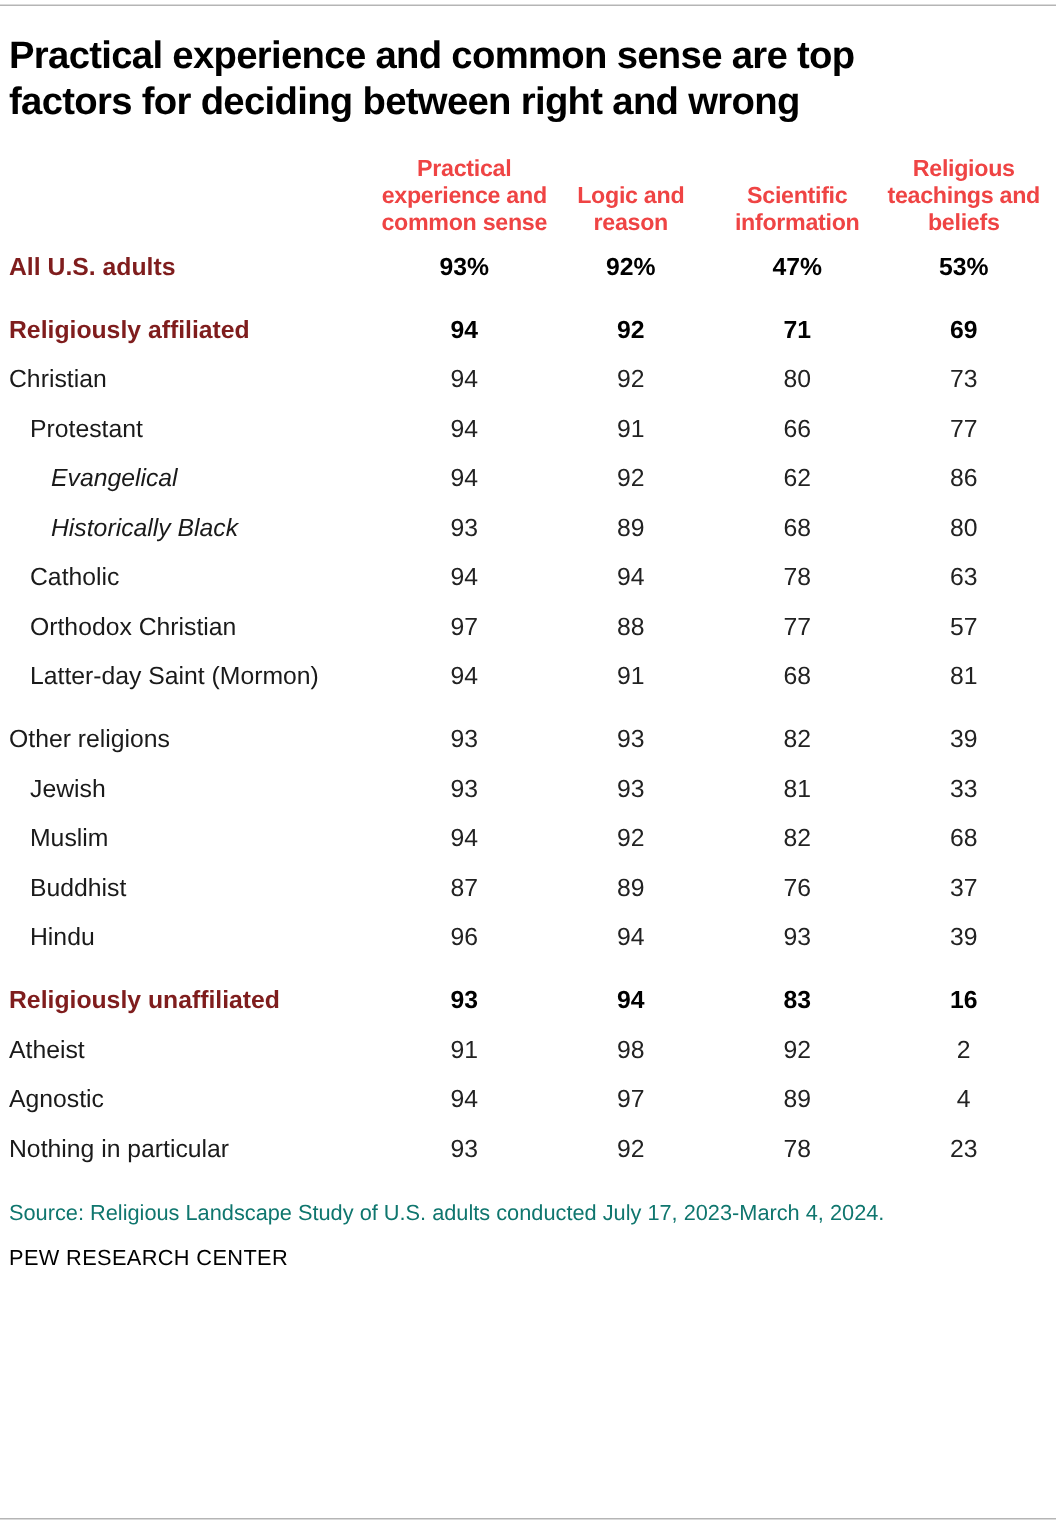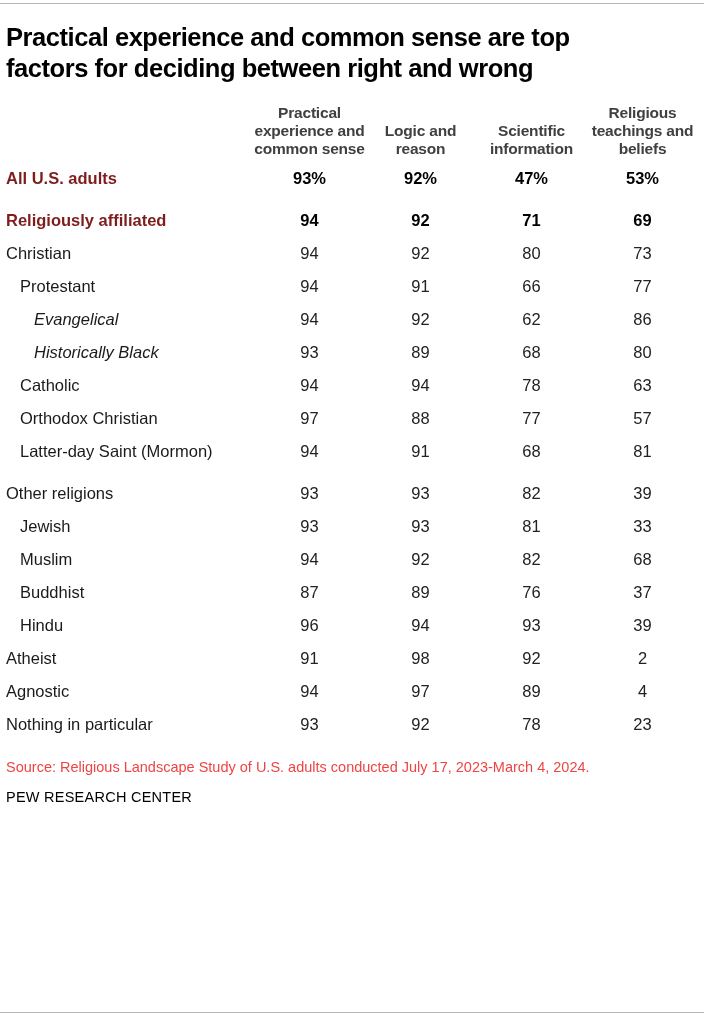--- a/index.html
+++ b/index.html
@@ -68,21 +68,21 @@
   }
   table.data col.c-label { width: 248px; }
   table.data col.c-num   { width: 111px; }
 
   thead th {
     vertical-align: bottom;
     padding: 0 0 3px 0;
     font-size: 15.5px;
     font-weight: bold;
     line-height: 1.17;
-    color: #404040;
+    color: #ef4444;
     text-align: center;
     letter-spacing: -0.2px;
   }
   thead th.h-label { text-align: left; }
 
   tbody td {
     font-size: 16.5px;
     line-height: 1;
     color: #222222;
     text-align: center;
@@ -102,21 +102,21 @@
   td.lbl.ind2   { padding-left: 28px; font-style: italic; }
 
   tr.bold-row td { font-weight: bold; color: #000000; }
 
   
   .source {
     margin: 0;
     padding-top: 17px;
     font-size: 14.5px;
     line-height: 1.3;
-    color: #ef4444;
+    color: #0f766e;
   }
   .brand {
     margin: 0;
     padding-top: 13px;
     font-size: 14.5px;
     font-weight: normal;
     letter-spacing: 0.25px;
     color: #000000;
   }
 </style>
@@ -239,20 +239,27 @@
           <td>76</td>
           <td>37</td>
         </tr>
         <tr>
           <td class="lbl ind1">Hindu</td>
           <td>96</td>
           <td>94</td>
           <td>93</td>
           <td>39</td>
         </tr>
+        <tr class="gap-before bold-row">
+          <td class="lbl bold">Religiously unaffiliated</td>
+          <td>93</td>
+          <td>94</td>
+          <td>83</td>
+          <td>16</td>
+        </tr>
         <tr>
           <td class="lbl">Atheist</td>
           <td>91</td>
           <td>98</td>
           <td>92</td>
           <td>2</td>
         </tr>
         <tr>
           <td class="lbl">Agnostic</td>
           <td>94</td>

